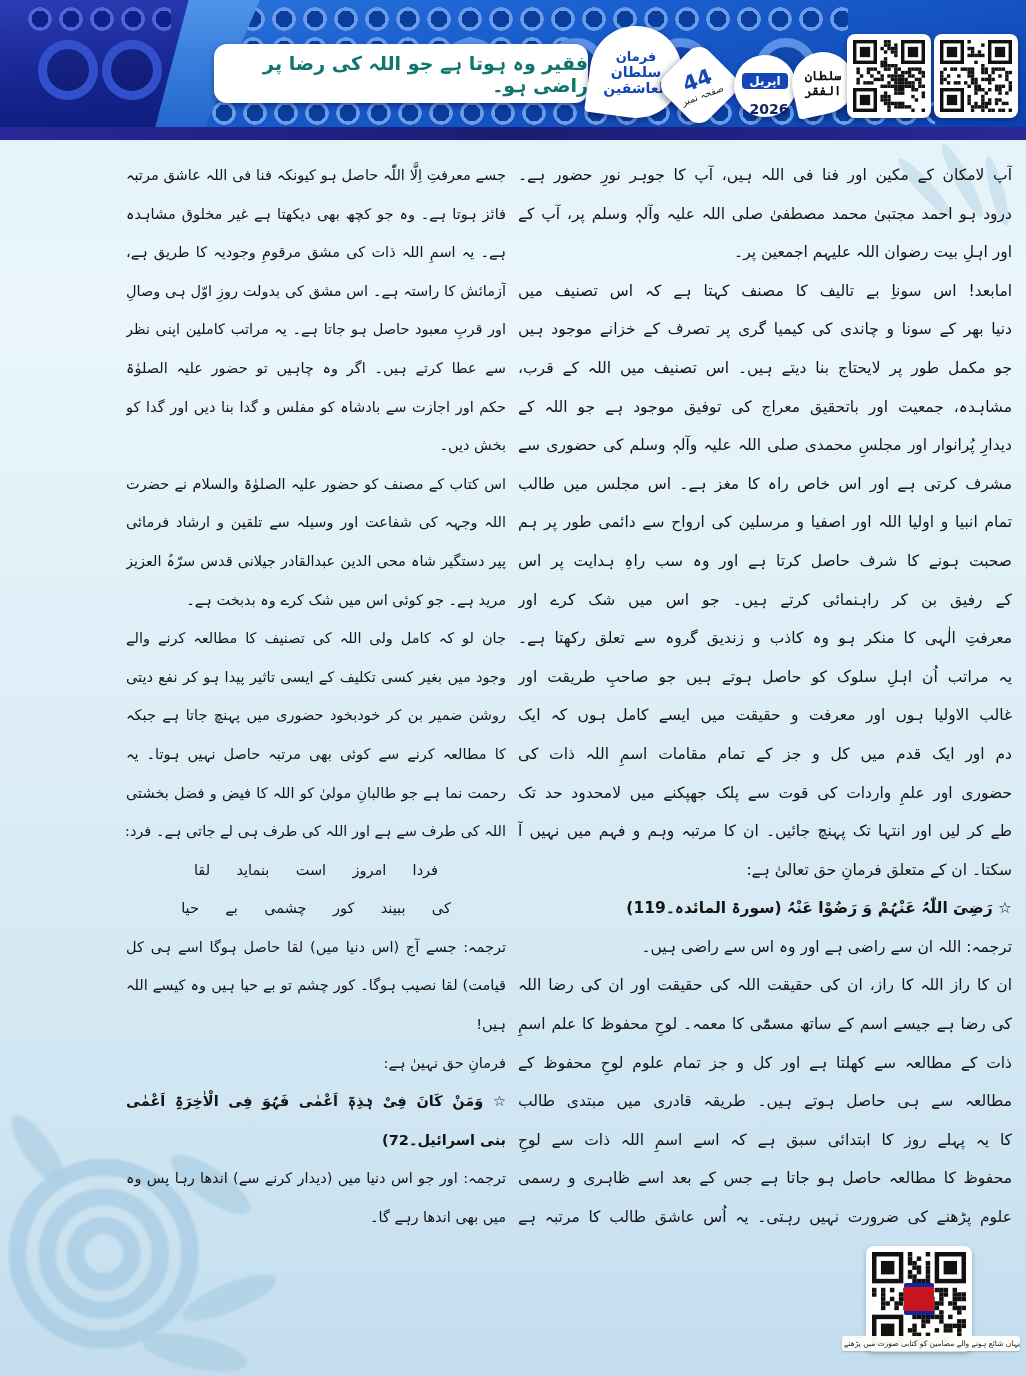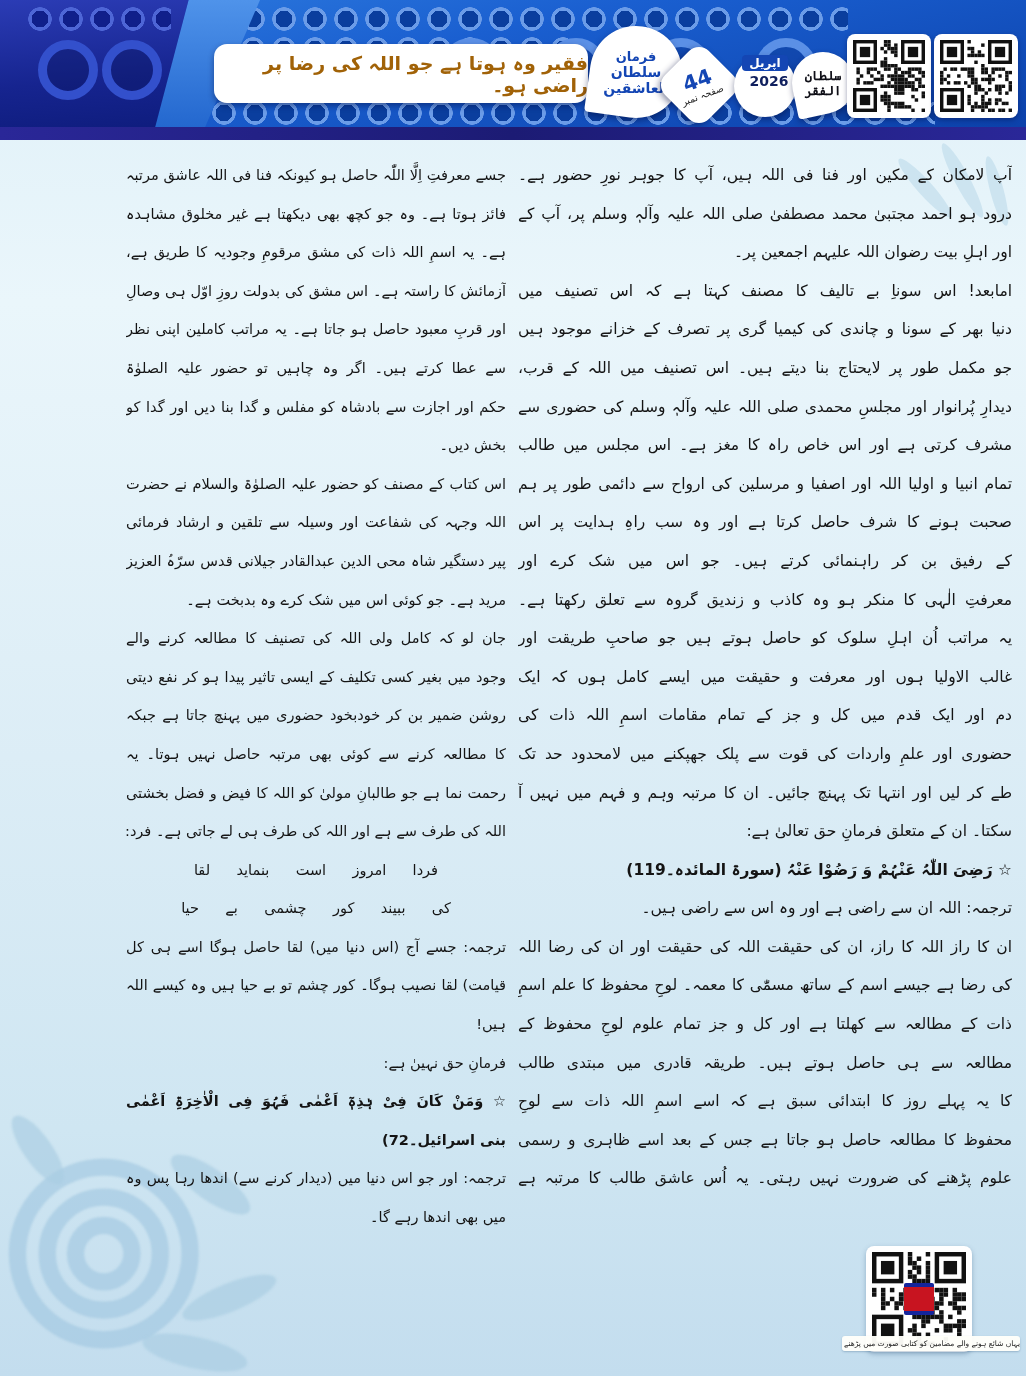--- a/index.html
+++ b/index.html
@@ -25,35 +25,35 @@
   .d-navy{left:26px;top:5px;width:145px;}
   .ringL{position:absolute;border-radius:50%;border:9px solid #3350cc;background:rgba(10,20,90,.35);}
   .ringL.r1{left:38px;top:40px;width:42px;height:42px;}
   .ringL.r2{left:102px;top:40px;width:42px;height:42px;}
   .ringB{position:absolute;border-radius:50%;border:9px solid #5b90e6;background:rgba(8,40,120,.25);}
   .header-strip{position:absolute;left:0;bottom:0;width:100%;height:13px;
         background:linear-gradient(90deg,#2a2798 0%,#1c1b74 50%,#2a2798 100%);}
 
   .quote-banner{position:absolute;left:214px;top:44px;width:374px;height:59px;background:#fff;
         border-radius:13px;box-shadow:0 3px 6px rgba(0,10,60,.45);display:flex;align-items:center;justify-content:center;}
-  .quote-banner span{direction:rtl;color:#a16207;font-size:19px;font-weight:bold;}
+  .quote-banner span{direction:rtl;color:#0f766e;font-size:19px;font-weight:bold;}
 
   .badge{position:absolute;background:#fff;box-shadow:0 3px 6px rgba(0,10,60,.45);}
   .b-farman{left:590px;top:26px;width:92px;height:92px;border-radius:50% 50% 50% 4px;transform:rotate(8deg);}
   .b-farman .inner{width:100%;height:100%;transform:rotate(-8deg);display:flex;flex-direction:column;
         align-items:center;justify-content:center;direction:rtl;color:#1446b4;text-align:center;}
   .bf-l1{font-size:13px;font-weight:bold;}
   .bf-l2{font-size:14px;font-weight:bold;}
   .b-page{left:668px;top:54px;width:62px;height:62px;border-radius:14px;transform:rotate(45deg);}
   .b-page .inner{width:100%;height:100%;transform:rotate(-65deg);display:flex;flex-direction:column;
         align-items:center;justify-content:center;direction:rtl;}
   .bp-num{font-size:21px;font-weight:bold;color:#1446b4;line-height:20px;}
   .bp-lbl{font-size:9.5px;color:#222;}
   .b-date{left:734px;top:55px;width:62px;height:62px;border-radius:50%;display:flex;flex-direction:column;
-        align-items:center;justify-content:flex-start;gap:2px;}
+        align-items:center;justify-content:flex-end;gap:12px;}
   .bd-month{background:#1446b4;color:#fff;font-size:12px;font-weight:bold;border-radius:4px;padding:1px 7px;direction:rtl;}
   .bd-year{color:#10205e;font-size:14px;font-weight:bold;margin-left:8px;}
   .b-logo{left:792px;top:52px;width:62px;height:62px;border-radius:50% 50% 50% 4px;transform:rotate(-12deg);}
   .b-logo .inner{width:100%;height:100%;transform:rotate(12deg);display:flex;align-items:center;justify-content:center;
         direction:rtl;color:#101018;font-size:12.5px;font-weight:bold;text-align:center;font-family:"DejaVu Serif",serif;}
 
   .qr-box{position:absolute;background:#fff;border-radius:8px;padding:6px;box-shadow:0 2px 5px rgba(0,10,60,.4);}
   .qr1{left:847px;top:34px;width:72px;height:72px;}
   .qr2{left:934px;top:34px;width:72px;height:72px;}
   .qr-box svg{width:100%;height:100%;display:block;background:#fff;}
@@ -414,20 +414,21 @@
     </g>
   </svg>
 
   <div class="col col-first" dir="rtl">
       <div class="line j">آپ لامکان کے مکین اور فنا فی اللہ ہیں، آپ کا جوہر نورِ حضور ہے۔</div>
       <div class="line j">درود ہو احمد مجتبیٰ محمد مصطفیٰ صلی اللہ علیہ وآلہٖ وسلم پر، آپ کے اصحاب</div>
       <div class="line r">اور اہلِ بیت رضوان اللہ علیہم اجمعین پر۔</div>
       <div class="line j">امابعد! اس سوناِ بے تالیف کا مصنف کہتا ہے کہ اس تصنیف میں</div>
       <div class="line j">دنیا بھر کے سونا و چاندی کی کیمیا گری پر تصرف کے خزانے موجود ہیں</div>
       <div class="line j">جو مکمل طور پر لایحتاج بنا دیتے ہیں۔ اس تصنیف میں اللہ کے قرب،</div>
+      <div class="line j">مشاہدہ، جمعیت اور باتحقیق معراج کی توفیق موجود ہے جو اللہ کے</div>
       <div class="line j">دیدارِ پُرانوار اور مجلسِ محمدی صلی اللہ علیہ وآلہٖ وسلم کی حضوری سے</div>
       <div class="line j">مشرف کرتی ہے اور اس خاص راہ کا مغز ہے۔ اس مجلس میں طالب</div>
       <div class="line j">تمام انبیا و اولیا اللہ اور اصفیا و مرسلین کی ارواح سے دائمی طور پر ہم</div>
       <div class="line j">صحبت ہونے کا شرف حاصل کرتا ہے اور وہ سب راہِ ہدایت پر اس</div>
       <div class="line j">کے رفیق بن کر راہنمائی کرتے ہیں۔ جو اس میں شک کرے اور</div>
       <div class="line j">معرفتِ الٰہی کا منکر ہو وہ کاذب و زندیق گروہ سے تعلق رکھتا ہے۔</div>
       <div class="line j">یہ مراتب اُن اہلِ سلوک کو حاصل ہوتے ہیں جو صاحبِ طریقت اور</div>
       <div class="line j">غالب الاولیا ہوں اور معرفت و حقیقت میں ایسے کامل ہوں کہ ایک</div>
       <div class="line j">دم اور ایک قدم میں کل و جز کے تمام مقامات اسمِ اللہ ذات کی</div>
       <div class="line j">حضوری اور علمِ واردات کی قوت سے پلک جھپکنے میں لامحدود حد تک</div>

